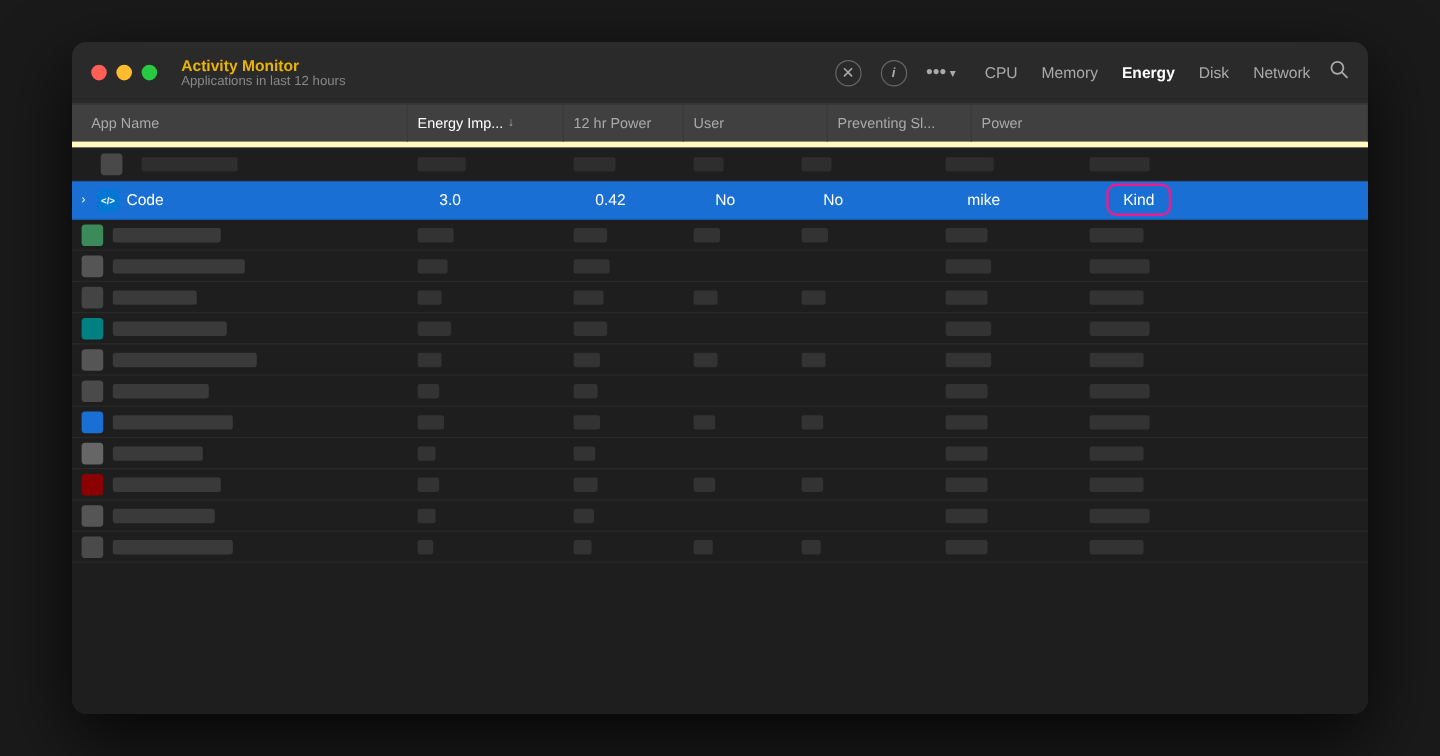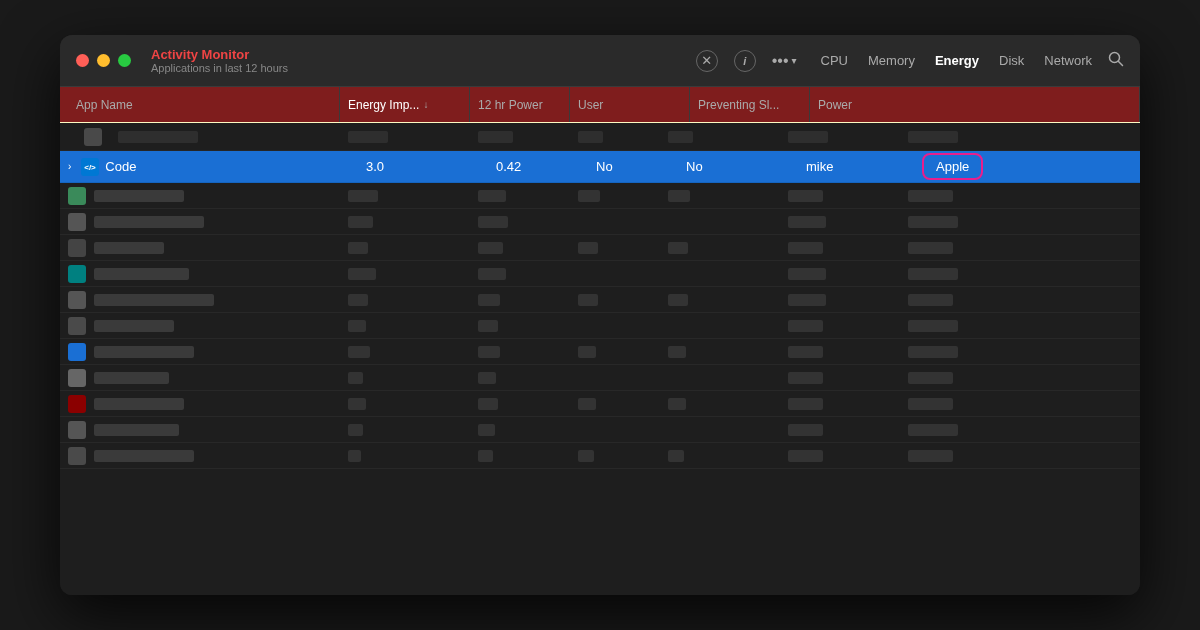--- a/index.html
+++ b/index.html
@@ -52,21 +52,21 @@
     .tl-minimize { background: #ffbd2e; }
     .tl-maximize { background: #28ca41; }
 
     .title-info {
       display: flex;
       flex-direction: column;
       margin-right: auto;
     }
 
     .title-main {
-      color: #ef4444;
+      color: #eab308;
       font-size: 13px;
       font-weight: 600;
     }
 
     .title-sub {
       color: #888888;
       font-size: 11px;
     }
 
     .title-controls {
@@ -132,25 +132,25 @@
 
     .search-icon-btn {
       color: #aaa;
       font-size: 16px;
       cursor: pointer;
       margin-left: 8px;
     }
 
     
     .column-headers {
-      background: #7f1d1d;
+      background: #404040;
       height: 36px;
       display: flex;
       align-items: center;
-      border-bottom: 1px solid #fef9c3;
+      border-bottom: 5px solid #fef9c3;
       flex-shrink: 0;
     }
 
     .col-header {
       color: #aaaaaa;
       font-size: 12px;
       padding: 0 8px;
       display: flex;
       align-items: center;
       gap: 4px;
@@ -375,21 +375,21 @@
       <div class="cell appnap-cell">
         <span>No</span>
       </div>
       <div class="cell preventing-cell">
         <span>No</span>
       </div>
       <div class="cell user-cell">
         <span>mike</span>
       </div>
       <div class="cell kind-cell">
-        <span class="kind-highlight">Apple</span>
+        <span class="kind-highlight">Kind</span>
       </div>
     </div>
 
     <div class="blur-row-item" style="height:26px;">
       <div style="width:280px; padding-left:8px; display:flex; align-items:center; gap:8px;">
         <div style="width:18px; height:18px; border-radius:3px; background:#3a8a5a; flex-shrink:0;"></div>
         <div class="blur-block" style="width: 90px; background:#3a3a3a;"></div>
       </div>
       <div style="width:130px; padding:0 8px;">
           <div class="blur-block" style="width: 30px; background:#333;"></div>

